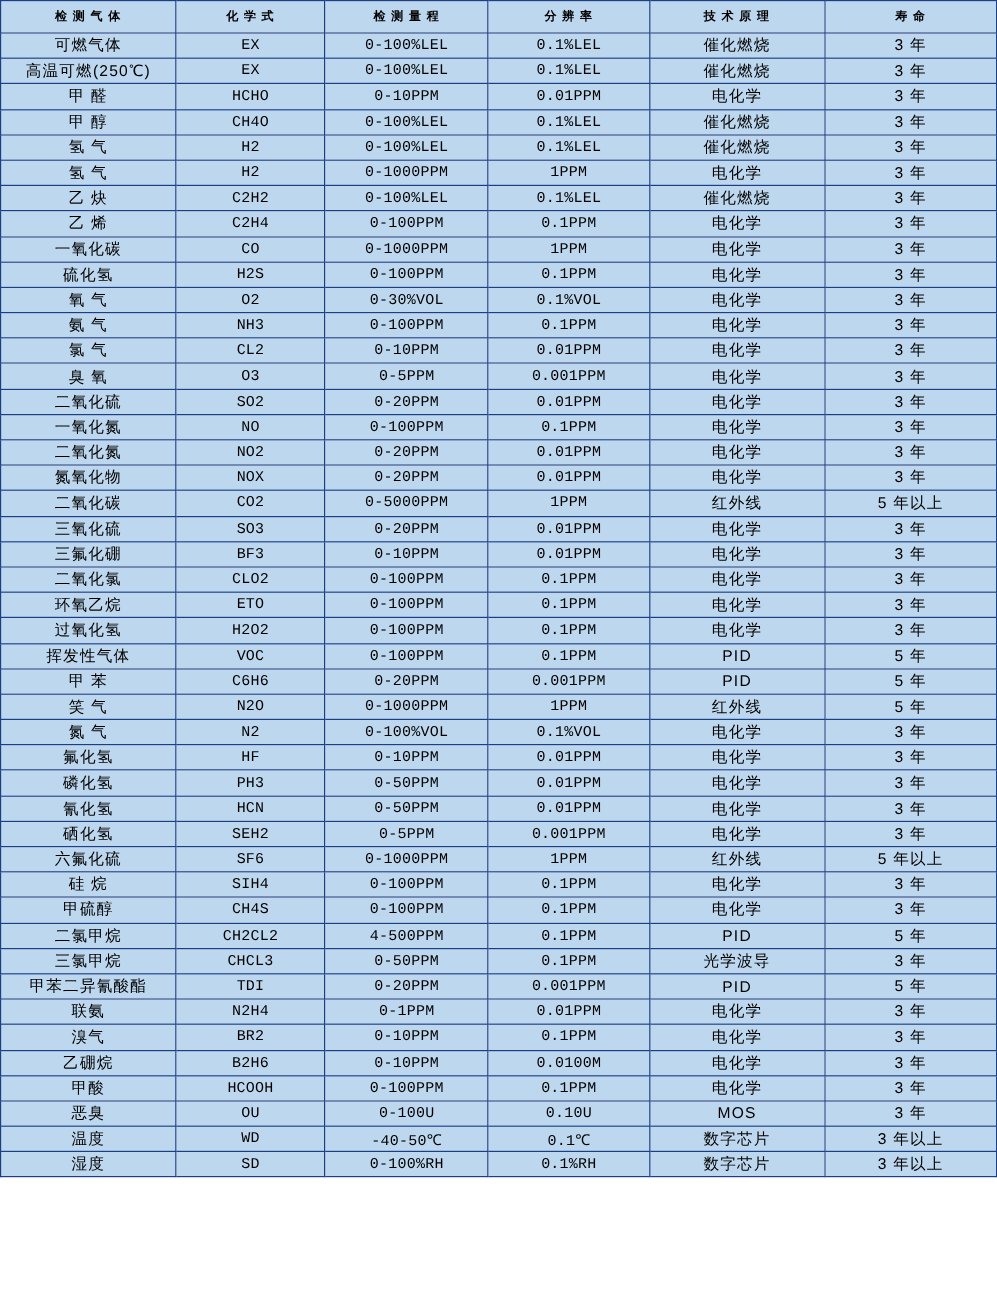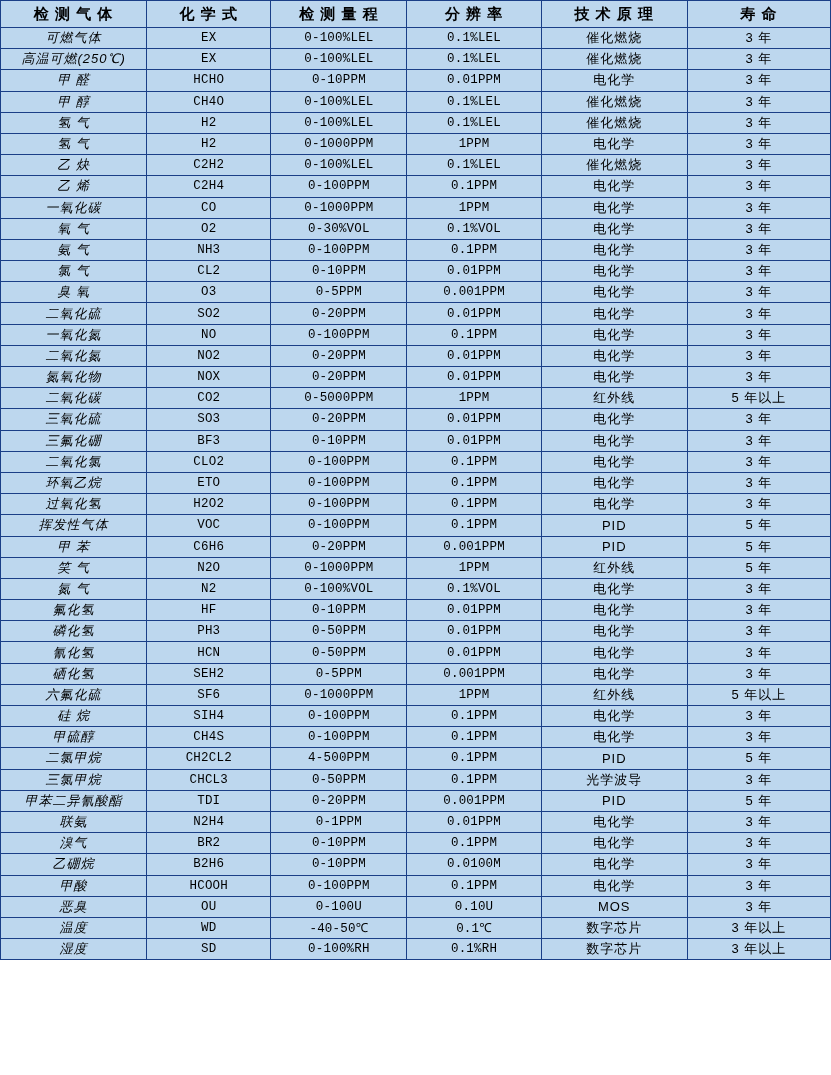--- a/index.html
+++ b/index.html
@@ -22,38 +22,37 @@
     text-align: center;
     vertical-align: middle;
     color: #000000;
     background: #bdd7ee;
     padding: 0;
     overflow: hidden;
     white-space: nowrap;
   }
   thead th {
     height: 26px;
-    font-size: 15px;
+    font-size: 10px;
     font-weight: bold;
     letter-spacing: 1px;
     font-family: "Liberation Sans", sans-serif;
   }
   tbody td {
     height: 20.2px;
     font-size: 13px;
     font-family: "Liberation Sans", sans-serif;
   }
   tbody td.latin {
     font-family: "Liberation Mono", monospace;
     font-size: 12.5px;
     letter-spacing: 0.2px;
   }
   tbody td.name {
     letter-spacing: 1px;
-    font-style: italic;
   }
   tbody td.cjk-sp {
     letter-spacing: 1px;
   }
   col.c0 { width: 146px; }
   col.c1 { width: 124px; }
   col.c2 { width: 136px; }
   col.c3 { width: 134px; }
   col.c4 { width: 146px; }
   col.c5 { width: 143px; }
@@ -147,20 +146,28 @@
       </tr>
       <tr>
         <td class="name">一氧化碳</td>
         <td class="latin">CO</td>
         <td class="latin">0-1000PPM</td>
         <td class="latin">1PPM</td>
         <td class="cjk-sp">电化学</td>
         <td class="cjk-sp">3 年</td>
       </tr>
       <tr>
+        <td class="name">硫化氢</td>
+        <td class="latin">H2S</td>
+        <td class="latin">0-100PPM</td>
+        <td class="latin">0.1PPM</td>
+        <td class="cjk-sp">电化学</td>
+        <td class="cjk-sp">3 年</td>
+      </tr>
+      <tr>
         <td class="name">氧 气</td>
         <td class="latin">O2</td>
         <td class="latin">0-30%VOL</td>
         <td class="latin">0.1%VOL</td>
         <td class="cjk-sp">电化学</td>
         <td class="cjk-sp">3 年</td>
       </tr>
       <tr>
         <td class="name">氨 气</td>
         <td class="latin">NH3</td>

